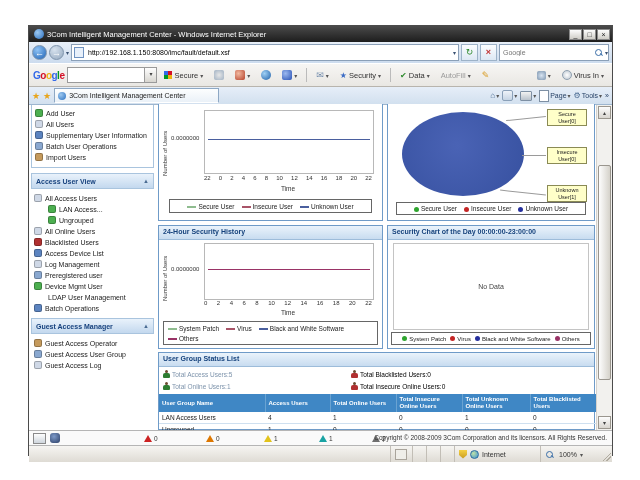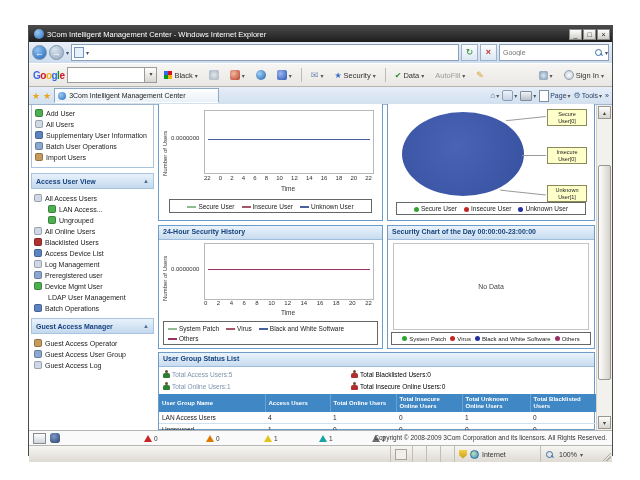--- a/index.html
+++ b/index.html
@@ -133,40 +133,41 @@
     <span class="winbtn">□</span>
     <span class="winbtn">×</span>
   </div>
 
   <div class="addrbar">
     <span class="navcirc back">←</span>
     <span class="navcirc fwd">→</span>
     <span class="tinydrop">▾</span>
     <span class="addrfield">
       <span class="docic"></span>
+      <input class="url" value="http://192.168.1.150:8080/imc/fault/default.xsf" style="">
       <span class="tinydrop">▾</span>
     </span>
     <span class="sqbtn refresh">↻</span>
     <span class="sqbtn stop">×</span>
     <span class="searchbox">
       <input placeholder="Google" style="">
       <span class="mag"></span>
       <span class="tinydrop">▾</span>
     </span>
   </div>
 
   <div class="gbar">
     <span class="glogo"><span class="gl-b">G</span><span class="gl-r">o</span><span class="gl-y">o</span><span class="gl-b">g</span><span class="gl-g">l</span><span class="gl-r">e</span></span>
     <span class="ginput">
           <input style="">
           <span class="gdrop">▾</span>
         </span>
     <span class="gbtn">
           <span class="gquad"></span>
-          <span>Black</span>
+          <span>Secure</span>
           <span class="dd">▾</span>
         </span>
     <span class="gbtn">
           <span class="gico" style="background:radial-gradient(#e7e7e7,#9fb0c2)"></span>
         </span>
     <span class="gbtn">
           <span class="gico" style="background:radial-gradient(circle at 35% 35%,#f2b9a0,#b5412a)"></span>
           <span class="dd">▾</span>
         </span>
     <span class="gbtn">
@@ -199,21 +200,21 @@
     <span class="gbtn">
           <span style="color:#d89a1e;font-size:9px">✎</span>
         </span>
     <span class="gspacer"></span>
     <span class="gbtn">
           <span class="gico" style="width:9px;height:9px;background:radial-gradient(#d8e4f2,#7a93ad)"></span>
           <span class="dd">▾</span>
         </span>
     <span class="gbtn">
           <span class="gico" style="width:8px;height:8px;border-radius:50%;background:radial-gradient(#fff,#b9c4ce);border:1px solid #8fa0b0"></span>
-          <span>Sign In</span>
+          <span>Virus In</span>
           <span class="dd">▾</span>
         </span>
   </div>
 
   <div class="tabbar">
     <span class="favstar">★</span>
     <span class="favstar">★</span>
     <span class="tab">
       <span class="ielogo"></span>
       <span>3Com Intelligent Management Center</span>

